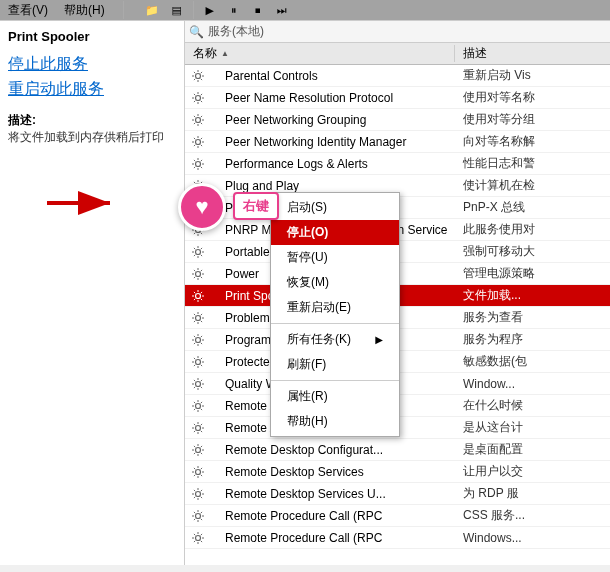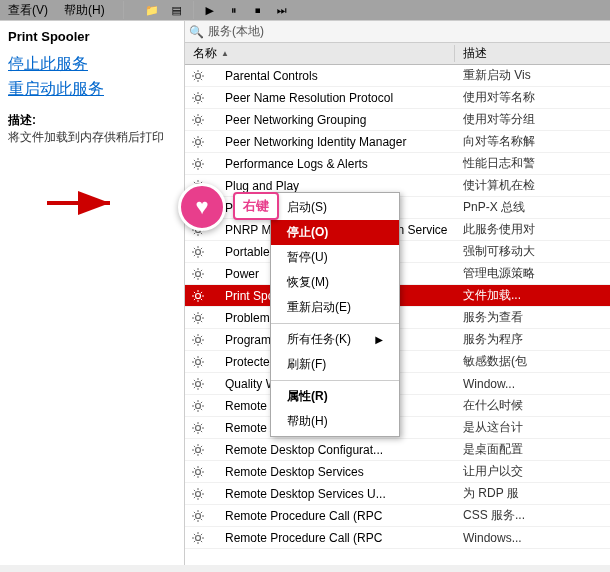--- a/index.html
+++ b/index.html
@@ -602,21 +602,21 @@
     </div>
     <div class="ctx-separator"></div>
     <div class="ctx-item">
       <span>所有任务(K)</span>
       <span class="ctx-submenu-arrow">▶</span>
     </div>
     <div class="ctx-item">
       <span>刷新(F)</span>
     </div>
     <div class="ctx-separator"></div>
-    <div class="ctx-item" style="font-weight: bold;">
+    <div class="ctx-item" style="font-weight: normal;">
       <span>属性(R)</span>
     </div>
     <div class="ctx-item">
       <span>帮助(H)</span>
     </div>
   </div>
 
 <div class="red-arrow">
   <svg viewBox="0 0 80 30" xmlns="http://www.w3.org/2000/svg">
     <defs>

